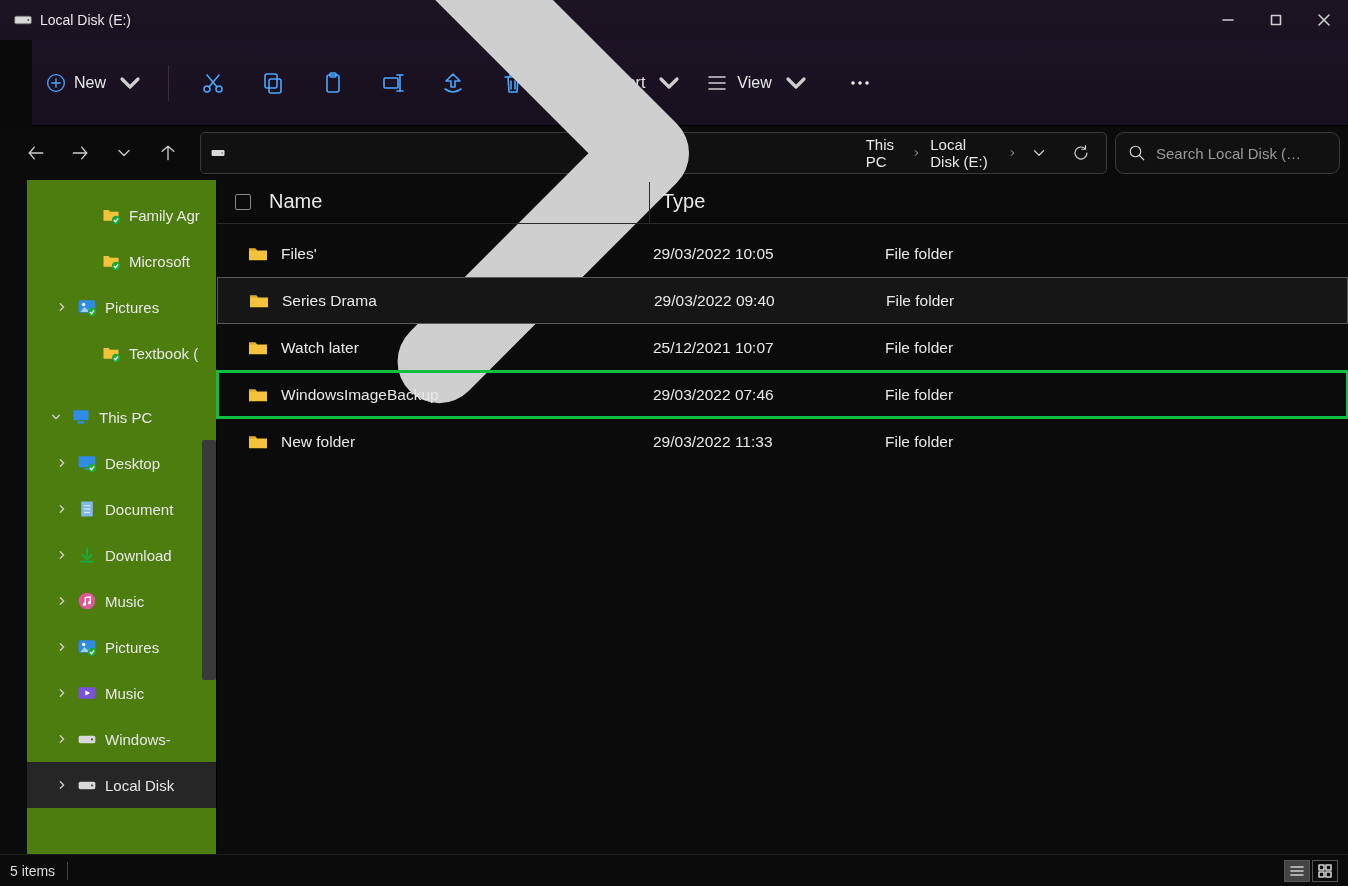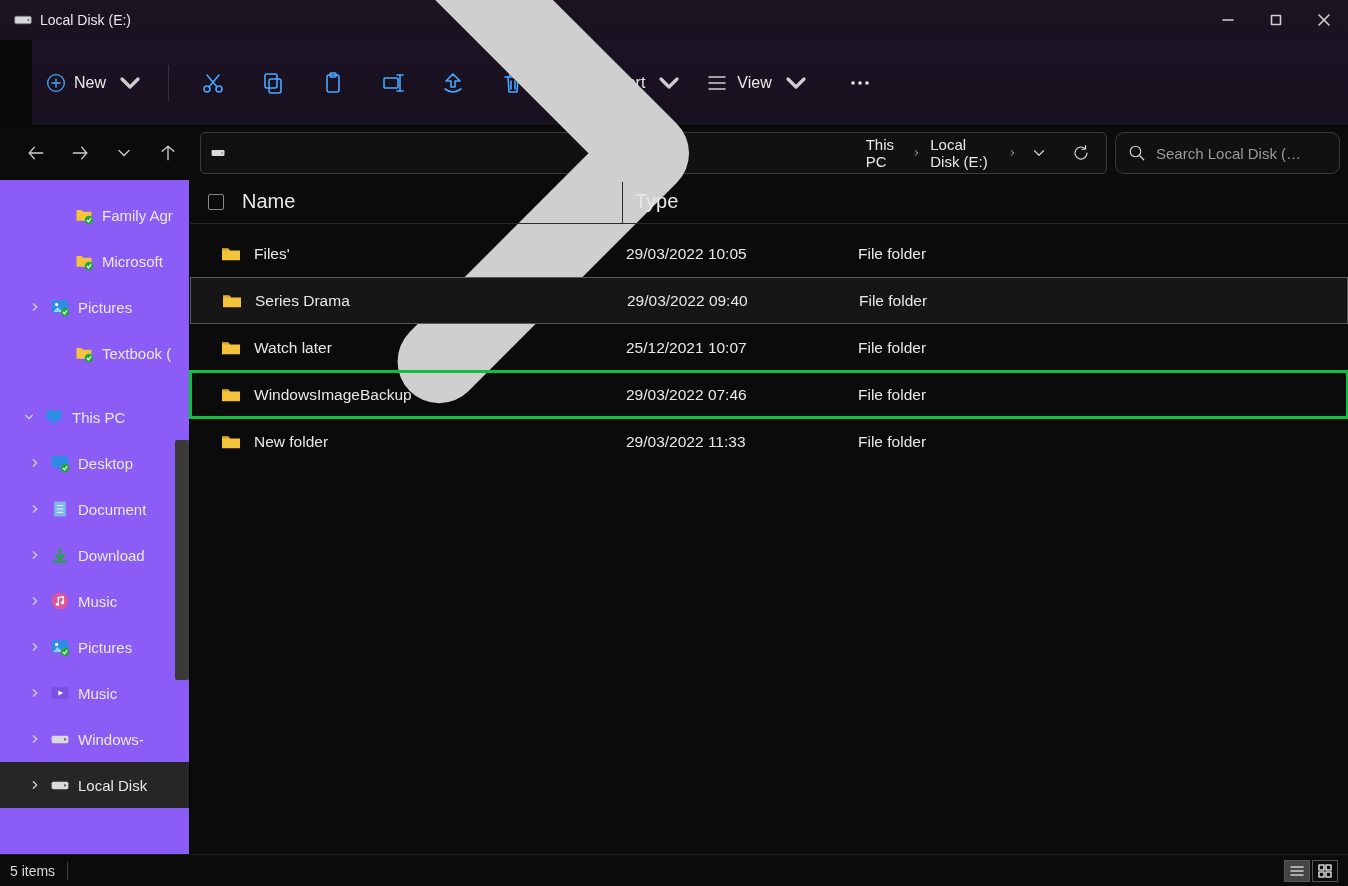--- a/index.html
+++ b/index.html
@@ -89,25 +89,26 @@
   .searchbox svg{width:18px;height:18px;flex:none}
   
   .main {
     display:flex;
     height: calc(886px - 40px - 86px - 54px - 32px);
     background:#0b0b0b;
   }
   
   .sidebar {
     width:190px; height:100%;
-    background:#8b5cf6;
+    background:#4d7c0f;
     overflow:hidden;
     position:relative;
     border-right:1px solid #000;
     padding-top:12px;
+    margin-left:27px;
   }
   .tree-item {
     height:46px; display:flex; align-items:center;
     padding-left:22px; gap:8px; font-size:15px;
     white-space:nowrap; overflow:hidden;
   }
   .tree-item.indent1{padding-left:28px}
   .tree-item.indent2{padding-left:52px}
   .tree-item .exp {width:14px; display:flex; align-items:center; justify-content:center}
   .tree-item .exp svg{width:10px;height:10px}

